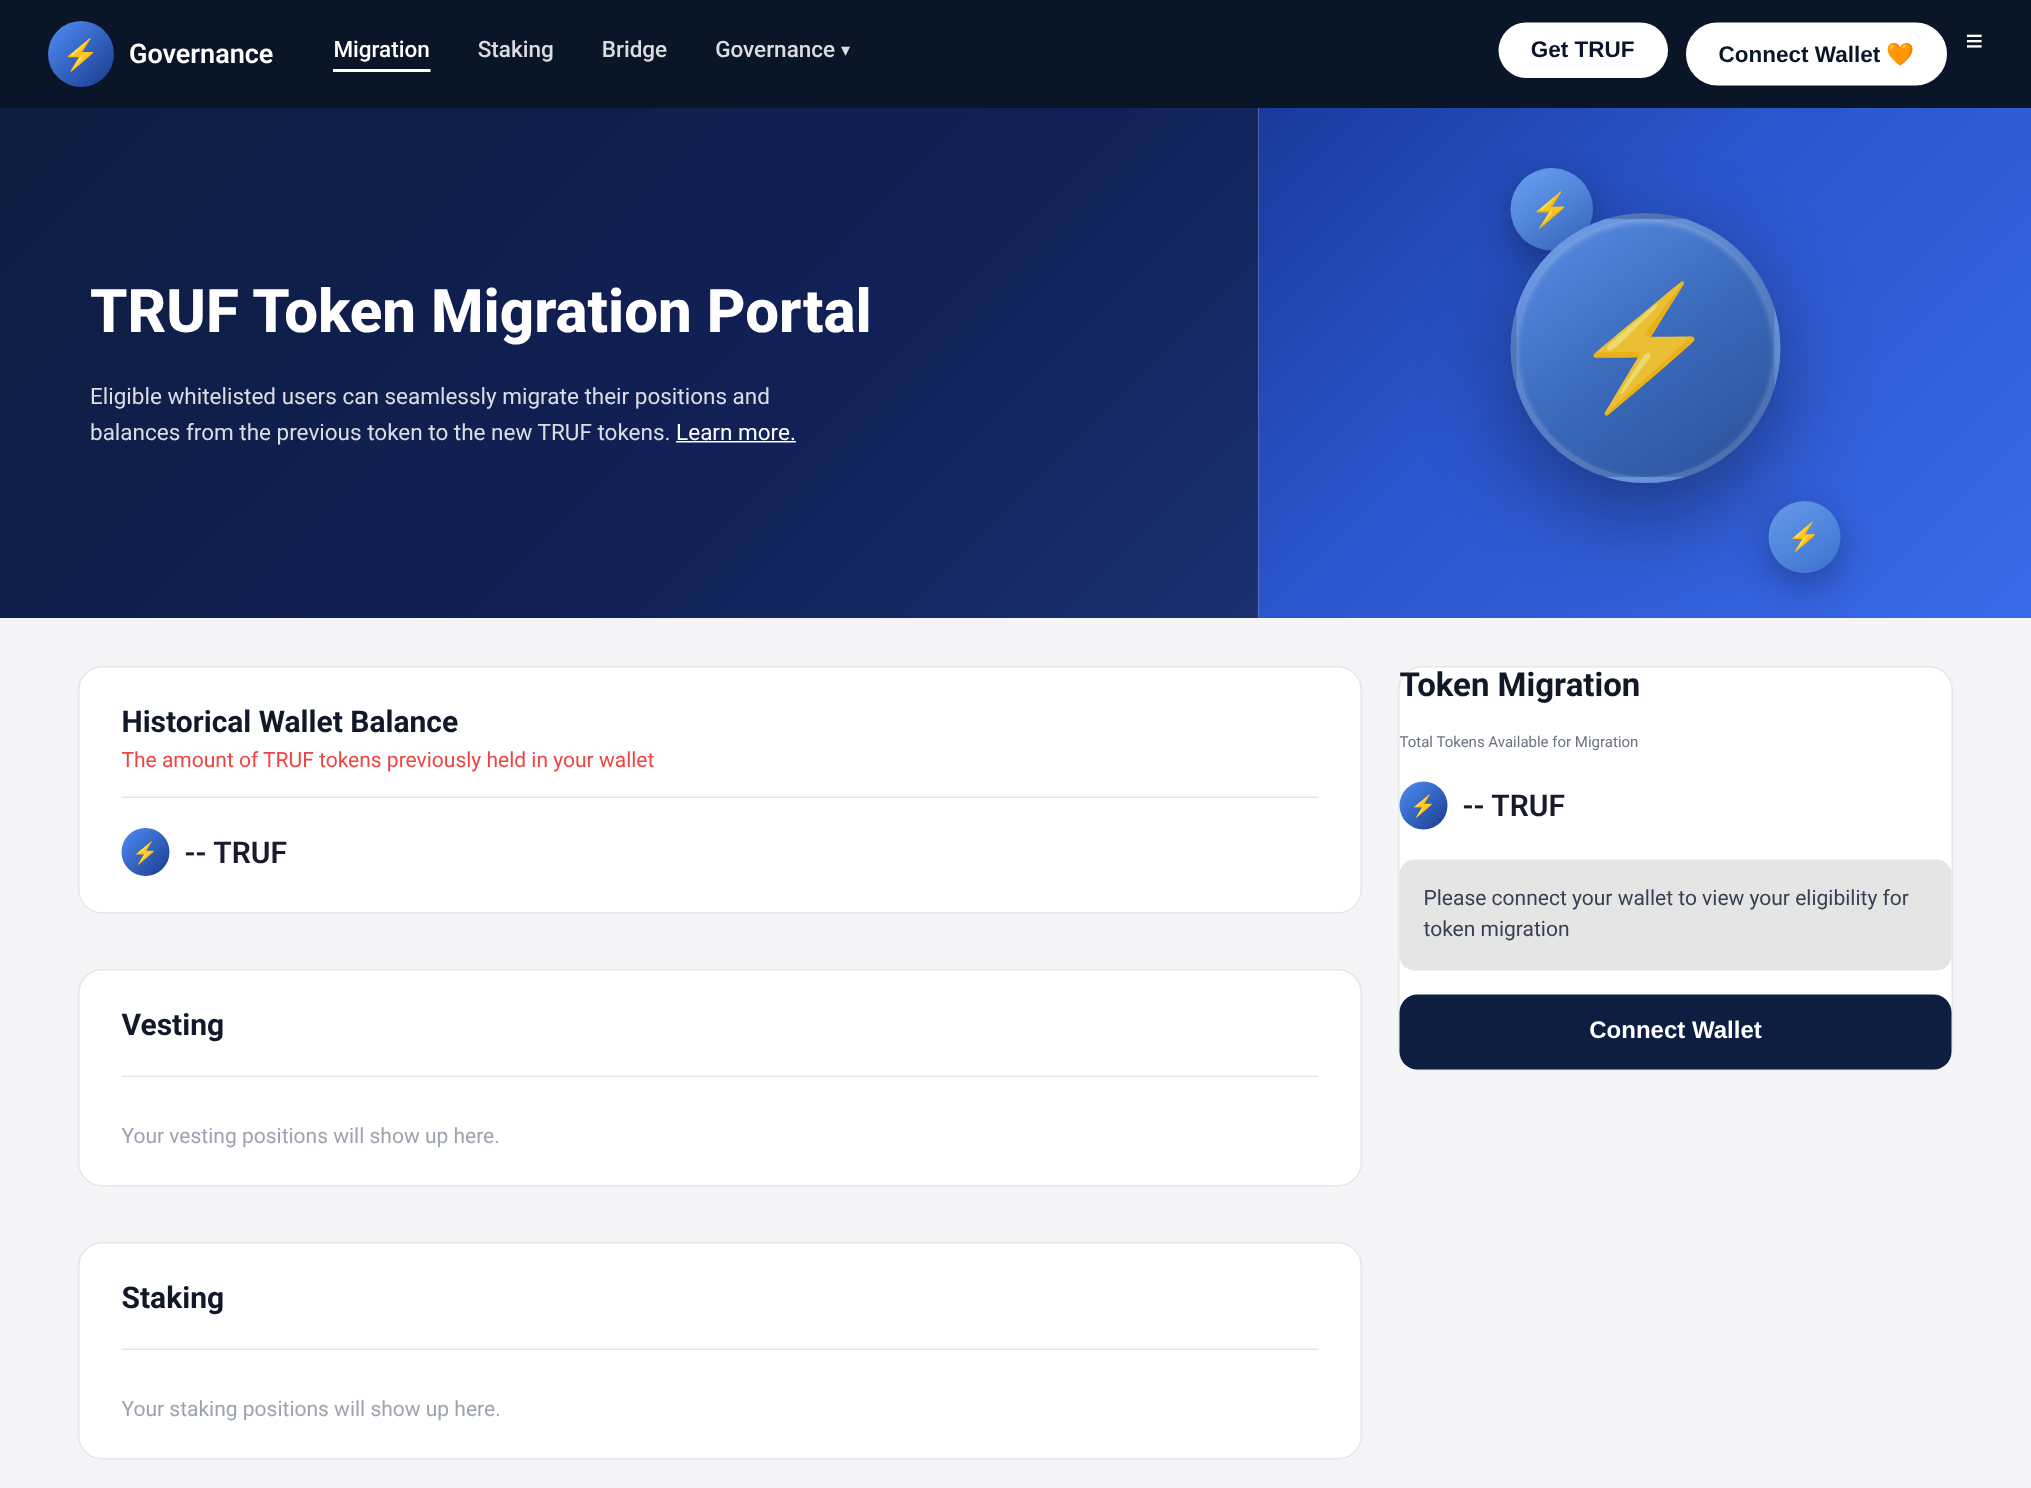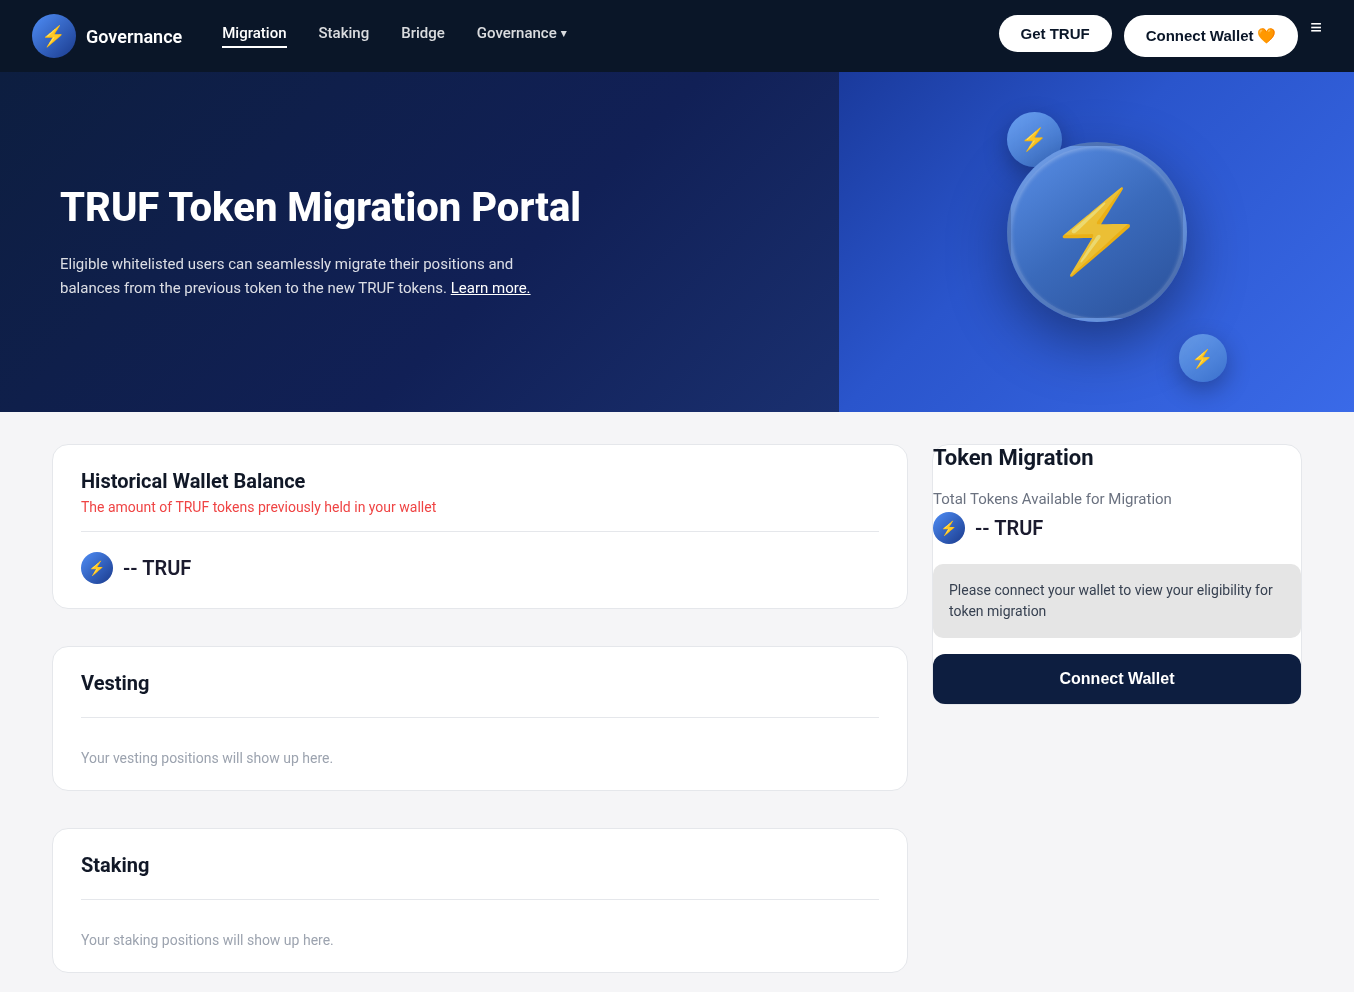--- a/index.html
+++ b/index.html
@@ -129,21 +129,21 @@
     }
     .balance-amount { font-size: 20px; font-weight: 600; color: #1a1a2e; }
 
     
     .empty-text { font-size: 14px; color: #9ca3af; margin-top: 12px; }
 
     
     .right-card { background: white; border-radius: 16px; border: 1px solid #e5e7eb; }
     .right-card-title { font-size: 22px; font-weight: 700; color: #111827; margin-bottom: 20px; }
 
-    .migration-total-label { font-size: 15px; color: #6b7280; margin-bottom: 4px; }
+    .migration-total-label { font-size: 10px; color: #6b7280; margin-bottom: 20px; }
     .migration-amount-row { display: flex; align-items: center; gap: 10px; margin-bottom: 20px; }
 
     .connect-info-box {
       background: #e5e5e5; border-radius: 10px;
       padding: 16px; margin-bottom: 16px;
       font-size: 14px; color: #374151; line-height: 1.5;
     }
     .btn-connect-wallet-main {
       width: 100%; background: #0d1e40; color: white;
       border: none; border-radius: 12px;

